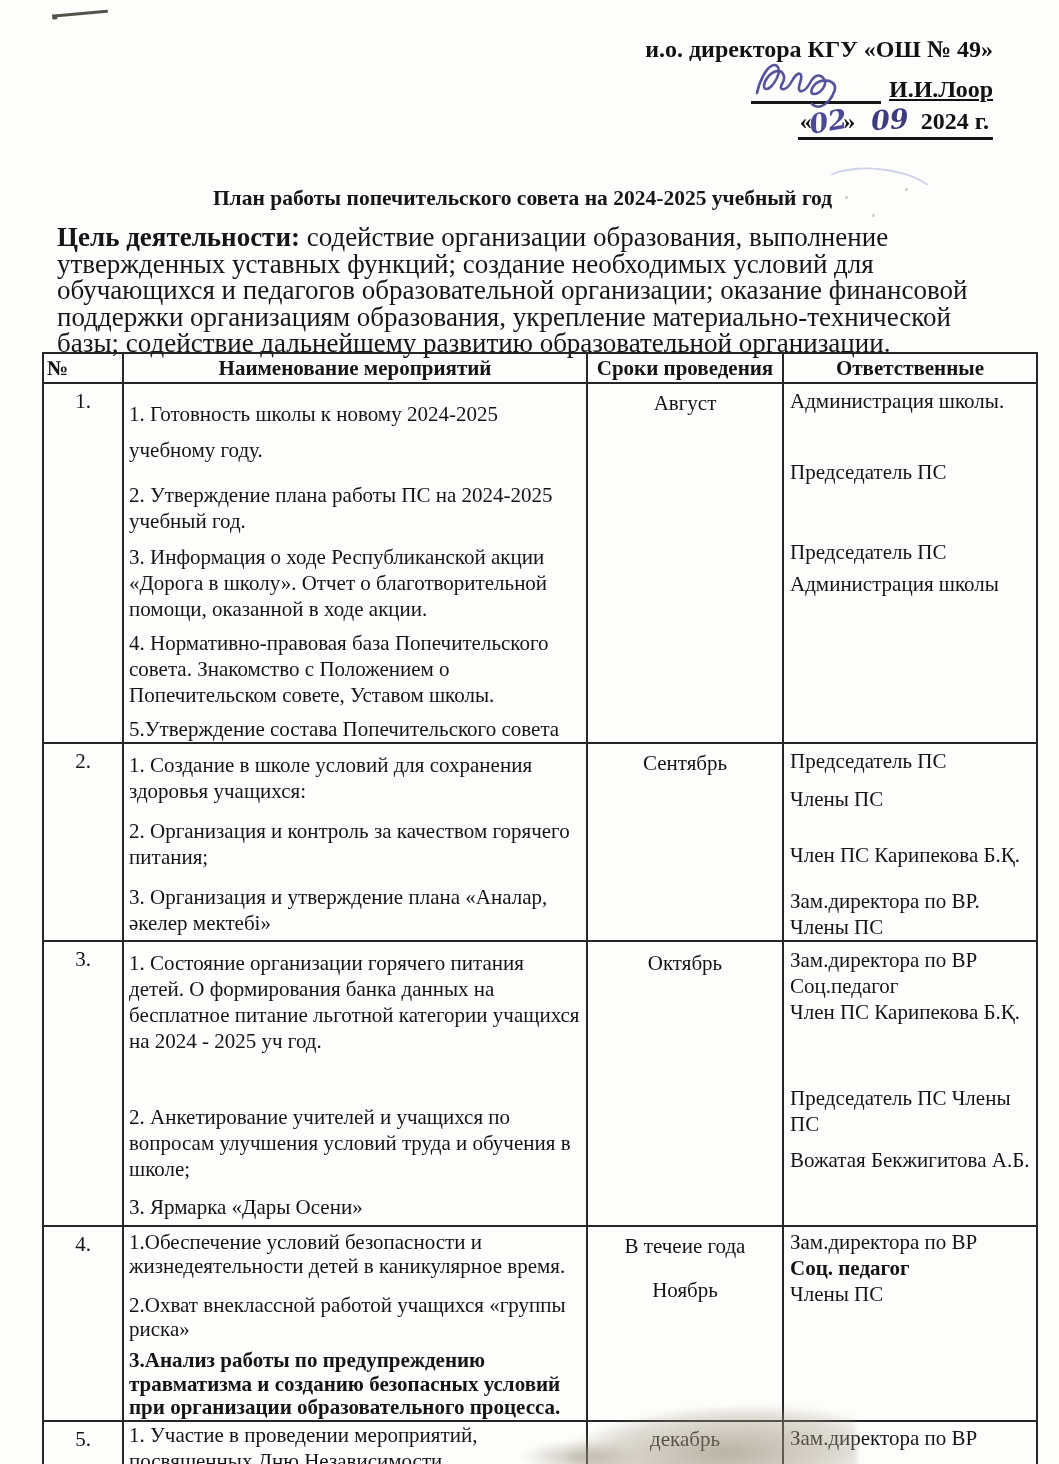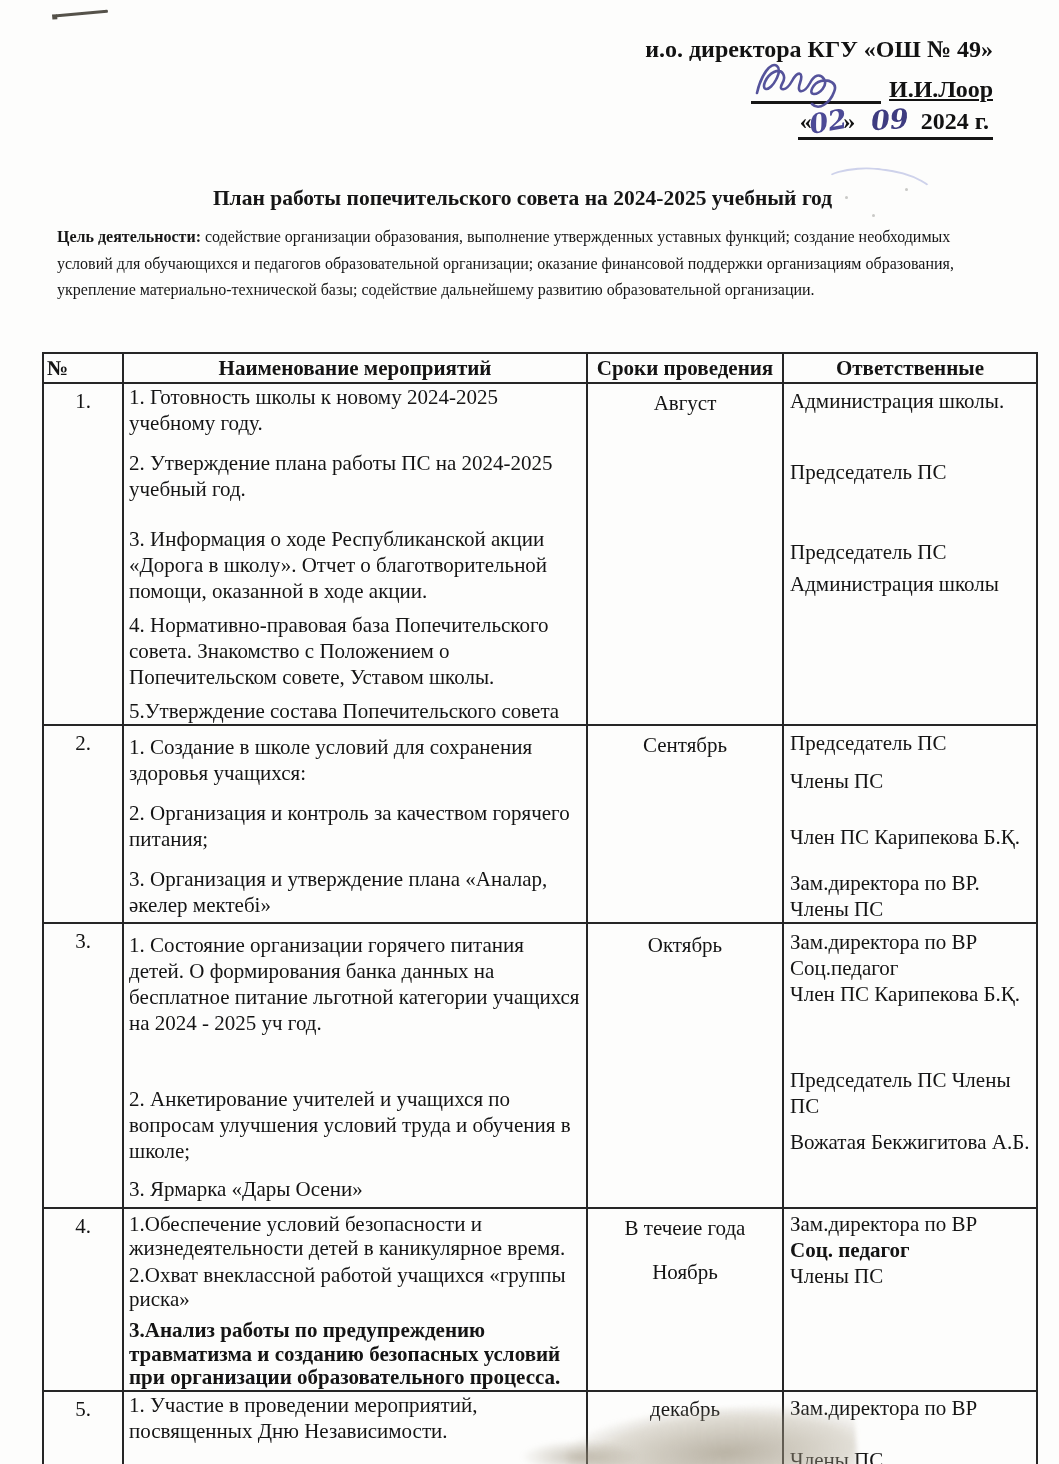--- a/index.html
+++ b/index.html
@@ -25,21 +25,21 @@
   .sig-name { margin-left:8px;text-decoration:underline; }
   .date-row { margin-top:1px; display:flex; justify-content:flex-end; }
   .date-ul { display:inline-flex; align-items:baseline; border-bottom:3px solid #151515; padding:0 4px 1px 2px; }
   .hand { font-size:27px; font-style:italic; color:#4c4a96; display:inline-block;
           font-family:"DejaVu Serif",serif; font-weight:600; }
   .hand.day { transform:rotate(-10deg) translateY(2px); margin:0 -3px; }
   .hand.month { transform:rotate(-4deg); margin:0 12px 0 16px; color:#3e3c80; }
 
   
   .title { position:absolute; top:186px; left:60px; width:925px; text-align:center; font-size:21.5px; font-weight:bold; }
-  .intro { position:absolute; top:224px; left:57px; width:948px; font-size:16px; line-height:26.5px; }
+  .intro { position:absolute; top:224px; left:57px; width:948px; font-size:27px; line-height:26.5px; }
 
   
   table { position:absolute; left:42px; top:352px; width:994px; border-collapse:collapse; table-layout:fixed; }
   th, td { border:2px solid #262626; vertical-align:top; padding:0; font-size:21px; color:#141414; }
   thead th { height:30px; font-weight:bold; text-align:center; vertical-align:middle; }
   th.th-num { text-align:left; padding-left:3px; }
   td.c-num { text-align:center; padding-top:5px; }
   td.c-time { text-align:center; }
   .act-item { padding:0 2px 0 5px; }
   .resp-item { padding:0 2px 0 6px; line-height:26px; }
@@ -94,23 +94,23 @@
         <th class="th-num">№</th>
         <th>Наименование мероприятий</th>
         <th>Сроки проведения</th>
         <th>Ответственные</th>
       </tr>
     </thead>
     <tbody>
         <tr style="height: 335px;">
           <td class="c-num">1.</td>
           <td class="c-act">
-            <div class="act-item" style="margin-top: 0; line-height: 26px;">1. Готовность школы к новому 2024-2025 учебному году.</div>
+            <div class="act-item" style="margin-top: 12px; line-height: 36px;">1. Готовность школы к новому 2024-2025 учебному году.</div>
             <div class="act-item" style="margin-top: 14px; line-height: 26px;">2. Утверждение плана работы ПС на 2024-2025 учебный год.</div>
-            <div class="act-item" style="margin-top: 24px; line-height: 26px;">3. Информация о ходе Республиканской акции «Дорога в школу». Отчет о благотворительной помощи, оказанной в ходе акции.</div>
+            <div class="act-item" style="margin-top: 10px; line-height: 26px;">3. Информация о ходе Республиканской акции «Дорога в школу». Отчет о благотворительной помощи, оказанной в ходе акции.</div>
             <div class="act-item" style="margin-top: 8px; line-height: 26px;">4. Нормативно-правовая база Попечительского совета. Знакомство с Положением о Попечительском совете, Уставом школы.</div>
             <div class="act-item" style="margin-top: 8px; line-height: 26px;">5.Утверждение состава Попечительского совета</div>
           </td>
           <td class="c-time">
             <div class="time-item" style="margin-top: 6px;">Август</div>
           </td>
           <td class="c-resp">
             <div class="resp-item" style="margin-top: 4px;">Администрация школы.</div>
             <div class="resp-item" style="margin-top: 45px;">Председатель ПС</div>
             <div class="resp-item" style="margin-top: 54px;">Председатель ПС</div>
@@ -150,21 +150,21 @@
             <div class="resp-item" style="margin-top: 0px;">Соц.педагог</div>
             <div class="resp-item" style="margin-top: 0px;">Член ПС Карипекова Б.Қ.</div>
             <div class="resp-item" style="margin-top: 60px;">Председатель ПС Члены ПС</div>
             <div class="resp-item" style="margin-top: 10px;">Вожатая  Бекжигитова А.Б.</div>
           </td>
         </tr>
         <tr style="height: 165px;">
           <td class="c-num">4.</td>
           <td class="c-act">
             <div class="act-item" style="margin-top: 4px; line-height: 23.5px;">1.Обеспечение условий безопасности и жизнедеятельности детей в каникулярное время.</div>
-            <div class="act-item" style="margin-top: 4px; line-height: 23.5px;">2.Охват внеклассной работой учащихся «группы риска»</div>
+            <div class="act-item" style="margin-top: 16px; line-height: 23.5px;">2.Охват внеклассной работой учащихся «группы риска»</div>
             <div class="act-item" style="margin-top: 8px; line-height: 23.5px; font-weight: bold;">3.Анализ работы по предупреждению травматизма и созданию безопасных условий при организации образовательного процесса.</div>
           </td>
           <td class="c-time">
             <div class="time-item" style="margin-top: 6px;">В течеие года</div>
             <div class="time-item" style="margin-top: 18px;">Ноябрь</div>
           </td>
           <td class="c-resp">
             <div class="resp-item" style="margin-top: 2px;">Зам.директора по ВР</div>
             <div class="resp-item" style="margin-top: 0px; font-weight: bold;">Соц. педагог</div>
             <div class="resp-item" style="margin-top: 0px;">Члены ПС</div>

